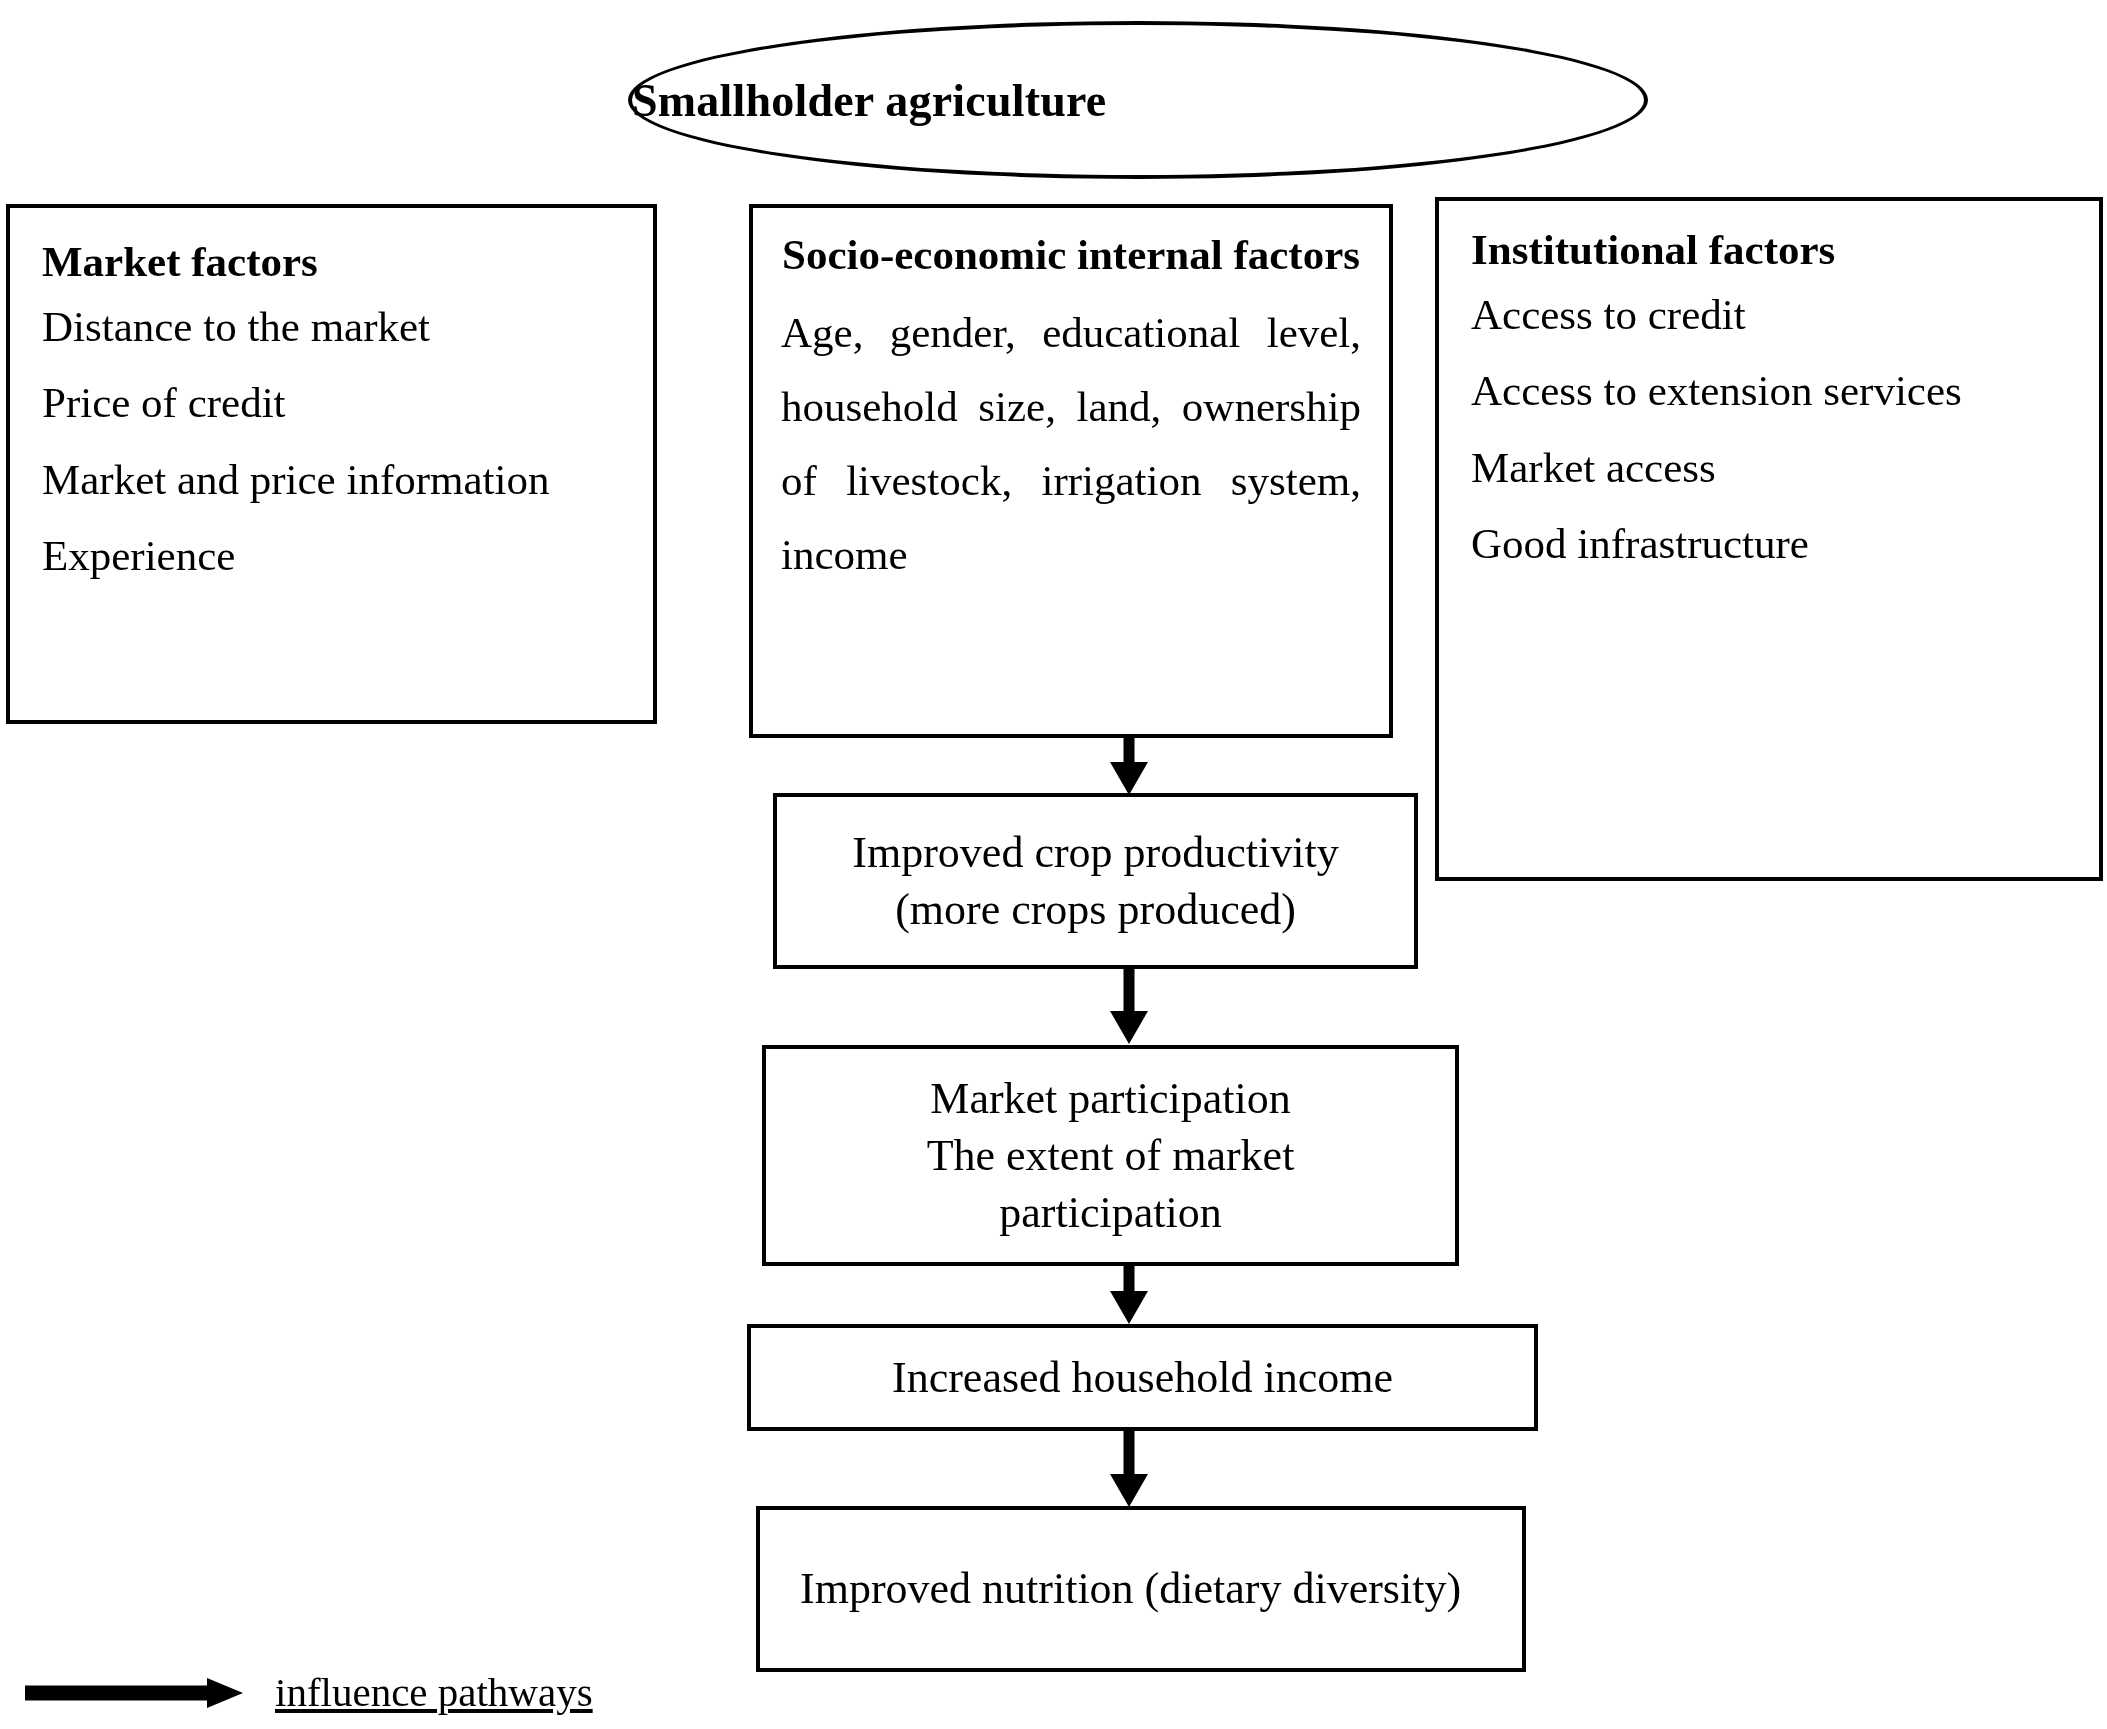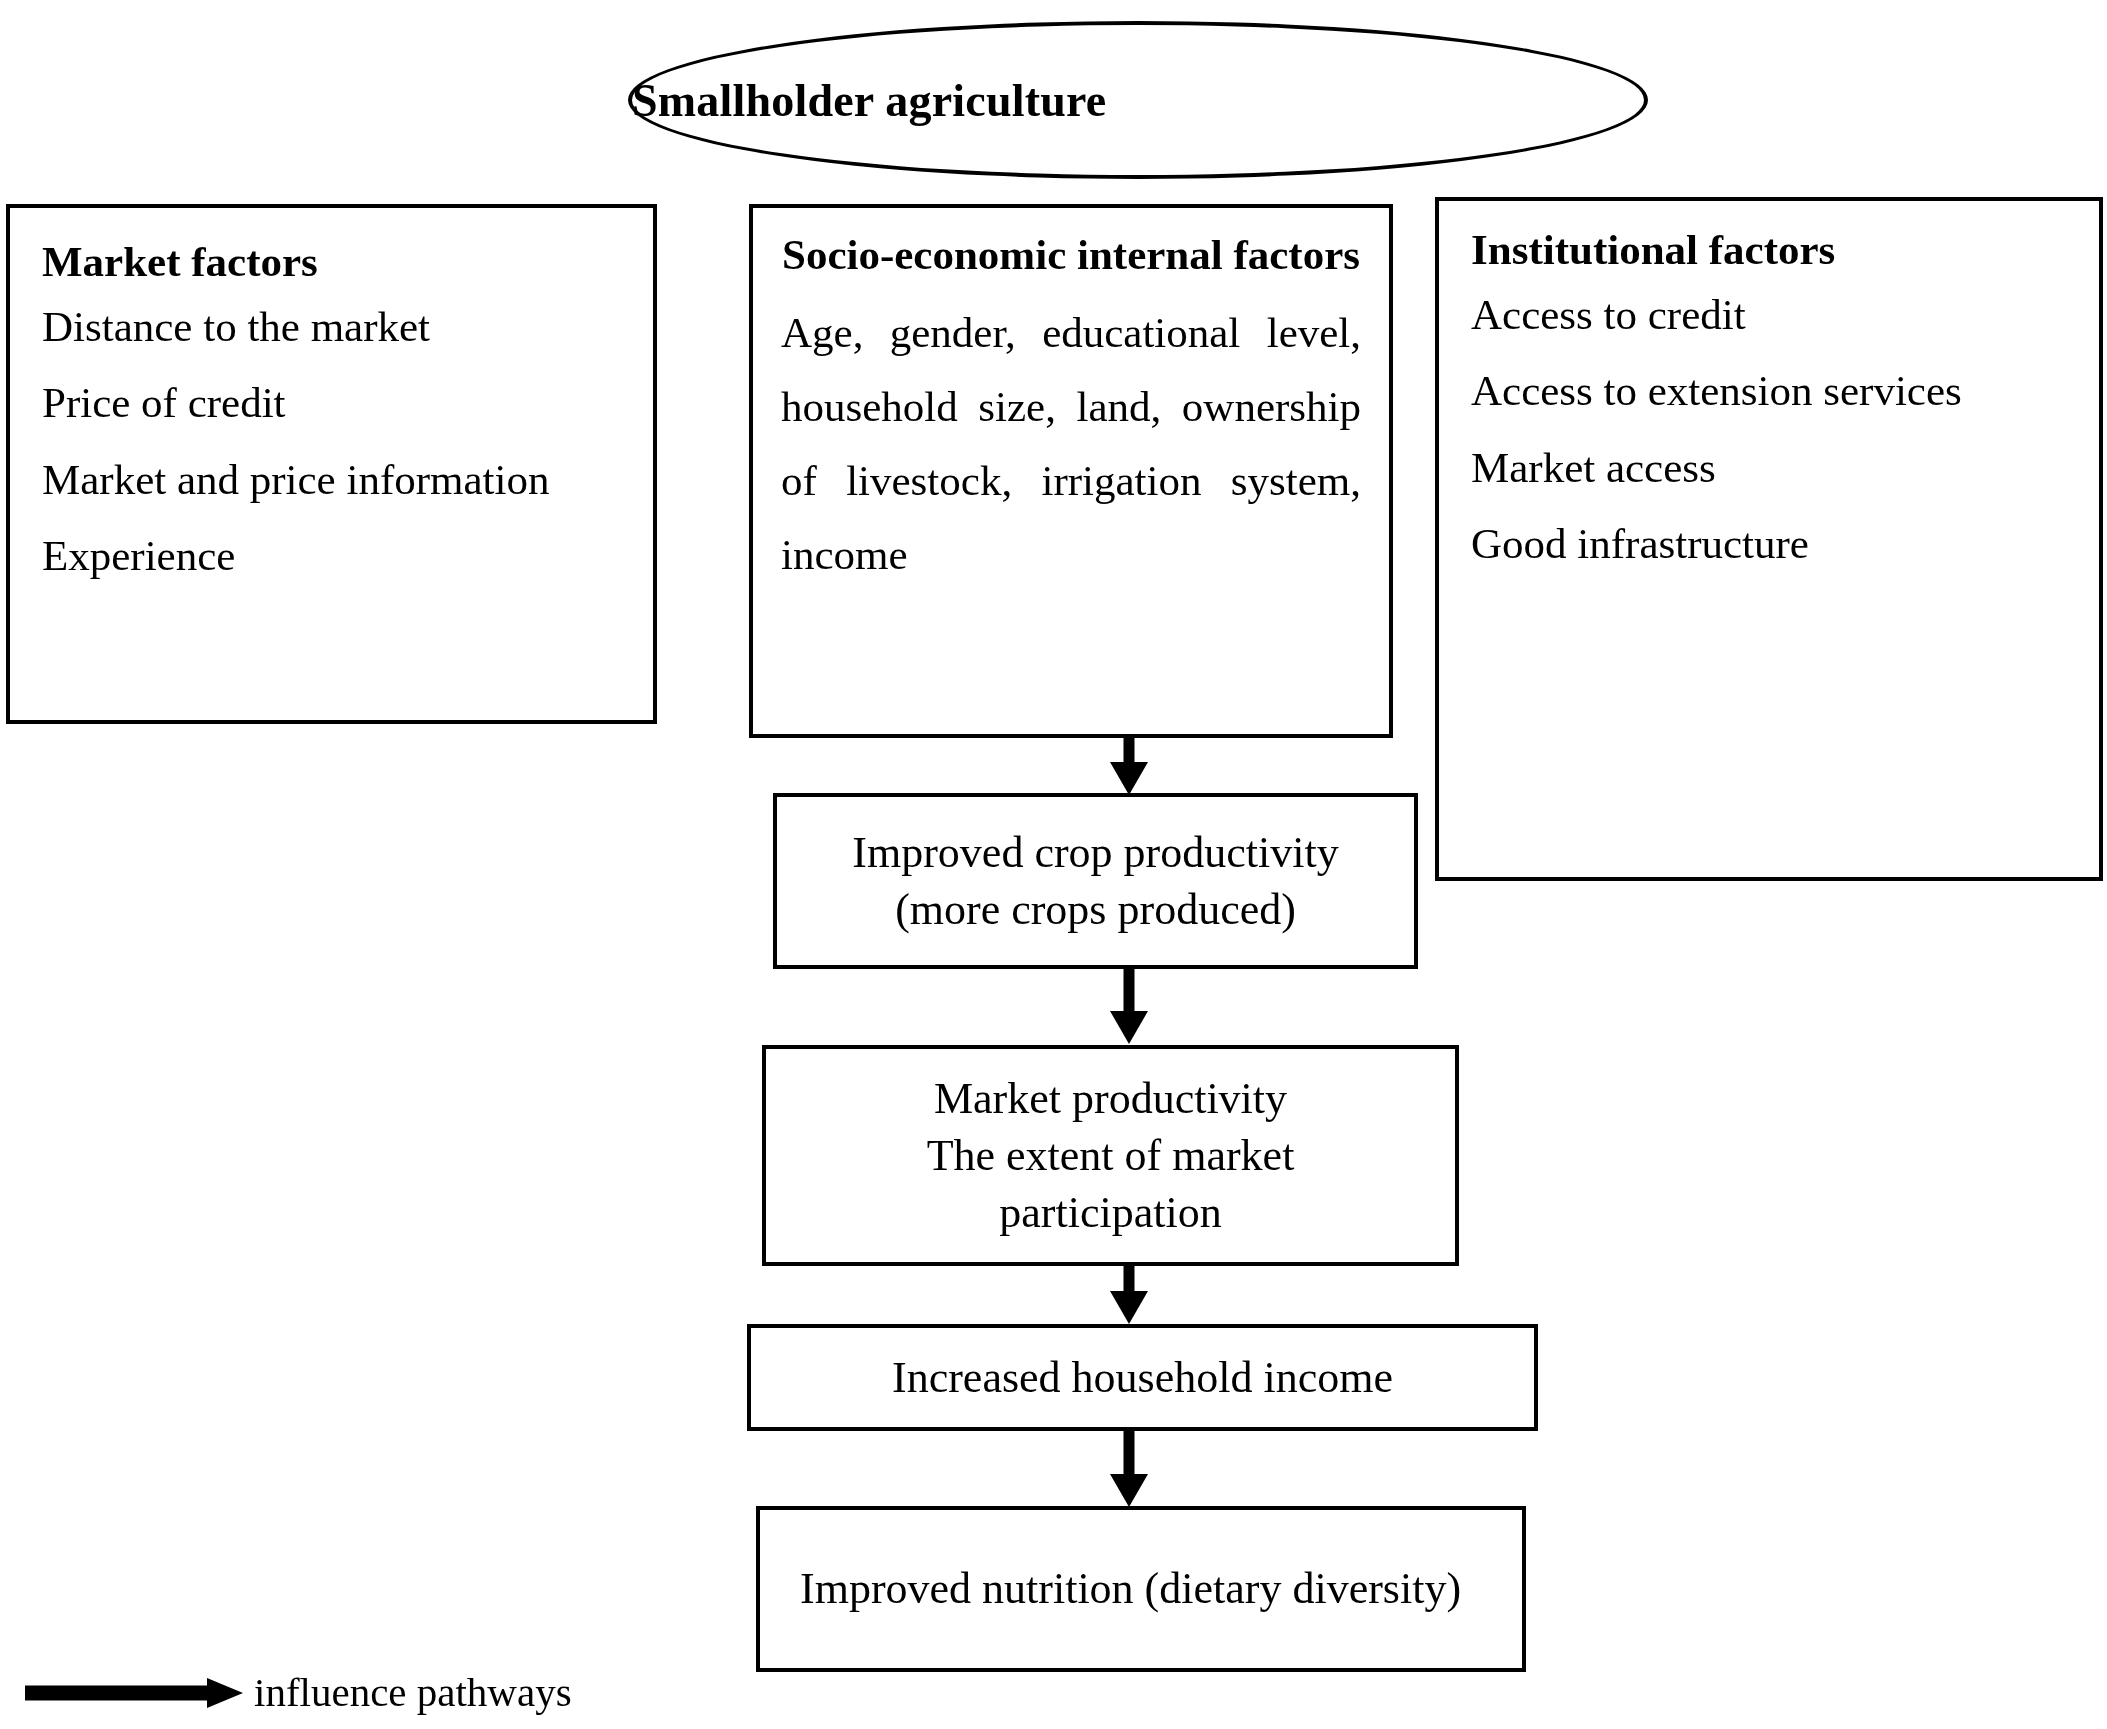--- a/index.html
+++ b/index.html
@@ -148,22 +148,23 @@
     transform: translateY(-50%);
     width: 0;
     height: 0;
     border-top: 15.3px solid transparent;
     border-bottom: 15.3px solid transparent;
     border-left: 36px solid #000;
   }
   .legend-label {
     font-size: 41px;
     line-height: 1;
-    margin-left: 11px;
+    margin-left: 32px;
     white-space: nowrap;
+    text-decoration: underline;
   }
 </style>
 </head>
 <body>
 
 <div id="canvas">
 
   <div class="ellipse">
     <span class="ellipse-label">Smallholder agriculture</span>
   </div>
@@ -207,21 +208,21 @@
     </div>
   </div>
 
   <div class="arrow" style="left:1099px; top:969px; width:59px; height:75px;">
     <div class="shaft" style="height:46px;"></div>
     <div class="head"></div>
   </div>
 
   <div class="box flow-box" style="left:762px; top:1045px; width:697px; height:221px;">
     <div class="flow-pad">
-      <div class="flow-text">Market productivity</div>
+      <div class="flow-text">Market participation</div>
       <div class="flow-text">The extent of market</div>
       <div class="flow-text">participation</div>
     </div>
   </div>
 
   <div class="arrow" style="left:1099px; top:1265px; width:59px; height:59px;">
     <div class="shaft" style="height:30px;"></div>
     <div class="head"></div>
   </div>
 

